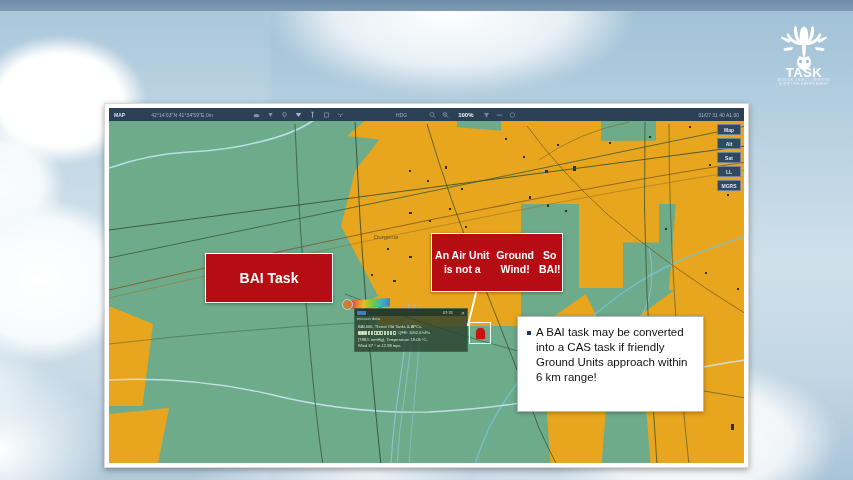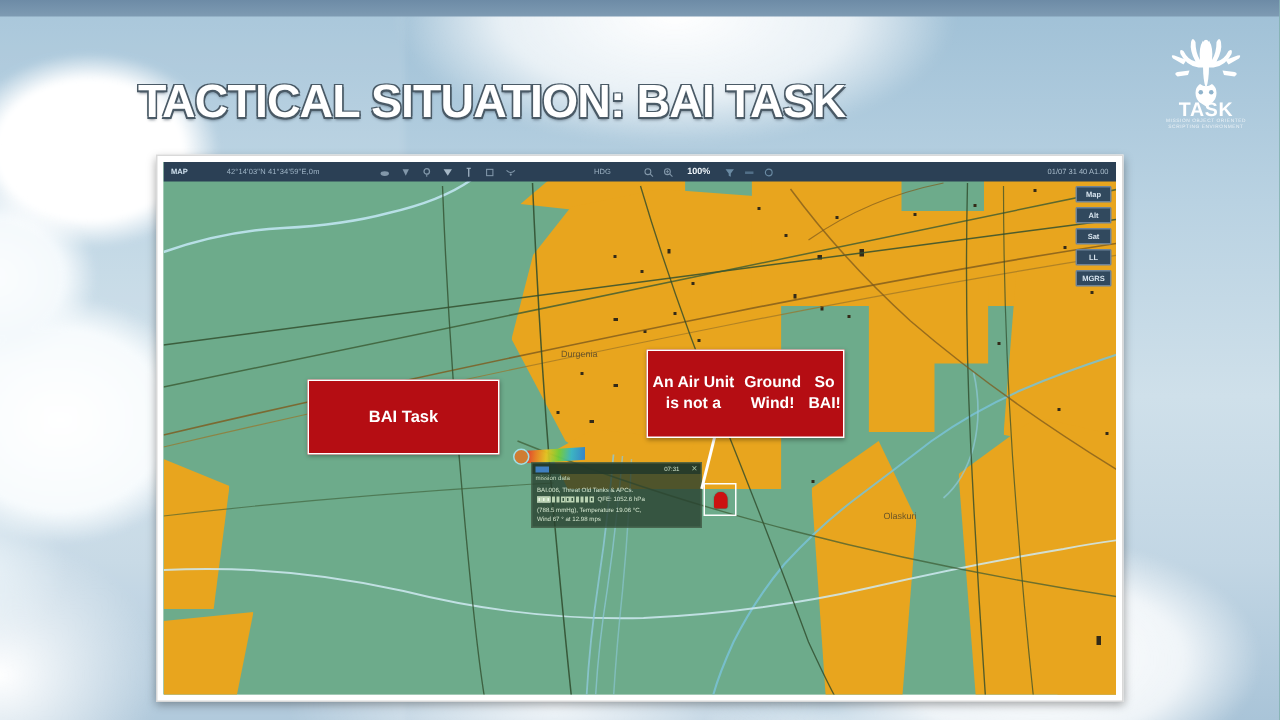--- a/index.html
+++ b/index.html
@@ -162,21 +162,21 @@
     box-shadow:0 0 1px rgba(0,0,0,.5);
   }
 
   
   .redbox{
     position:absolute;background:#b50d13;border:1.4px solid #ffffff;
     color:#ffffff;font-weight:bold;text-align:center;z-index:40;
     box-shadow:0 1px 3px rgba(0,0,0,.35);
     display:flex;align-items:center;justify-content:center;
   }
-  #redbox1{left:96px;top:145px;width:126px;height:48px;font-size:11px;}
+  #redbox1{left:96px;top:145px;width:126px;height:48px;font-size:14px;}
   #redbox2{
     left:322px;top:125px;width:130px;height:57px;font-size:10.5px;line-height:1.28;
   }
   #redbox2 .ln{display:block;}
 
   .leader{position:absolute;z-index:38;}
   #leader1{left:367px;top:181px;width:2px;height:38px;background:#ffffff;transform:rotate(14deg);transform-origin:top center;}
 
   #whitebox{
     position:absolute;left:408px;top:208px;width:187px;height:96px;
@@ -197,21 +197,20 @@
 
 <div id="slide">
 
   <div class="sky"></div>
   <div class="cloudT"></div>
   <div class="cloudL"></div>
   <div class="cloudR"></div>
   <div class="cloudB"></div>
   <div class="topband"></div>
 
-  <div id="title">TACTICAL SITUATION: BAI TASK</div>
 
   <div id="logo">
     <svg width="70" height="70" viewBox="0 0 70 70">
       <g fill="#ffffff">
         <path d="M33 14 L33 30 Q33 40 35 45 Q37 40 37 30 L37 14 Q35 11 33 14 Z"></path>
         <path d="M30 31 Q22 30 18 22 Q17 18 20 20 Q23 26 28 27 Q24 20 25 14 Q26 10 28 14 Q28 21 31 26 Q30 18 33 13 L34 20 Q33 26 33 31 Z"></path>
         <path d="M40 31 Q48 30 52 22 Q53 18 50 20 Q47 26 42 27 Q46 20 45 14 Q44 10 42 14 Q42 21 39 26 Q40 18 37 13 L36 20 Q37 26 37 31 Z"></path>
         <path d="M22 26 L14 23 Q11 22 13 25 L20 29 Z"></path>
         <path d="M48 26 L56 23 Q59 22 57 25 L50 29 Z"></path>
         <path d="M24 33 L16 34 Q13 35 16 37 L23 36 Z"></path>
@@ -400,16 +399,22 @@
       <div class="redbox" id="redbox1">
         <span>BAI Task</span>
       </div>
 
       <div class="redbox" id="redbox2">
         <span class="ln">An Air Unit is not a</span>
         <span class="ln">Ground Wind!</span>
         <span class="ln">So BAI!</span>
       </div>
 
+      <div id="whitebox">
+        <div class="wb-row">
+          <div class="bullet"></div>
+          <div class="wb-text">A BAI task may be converted into a CAS task if friendly Ground Units approach within 6 km range!</div>
+        </div>
+      </div>
 
     </div>
   </div>
 </div>
 
 </body></html>

